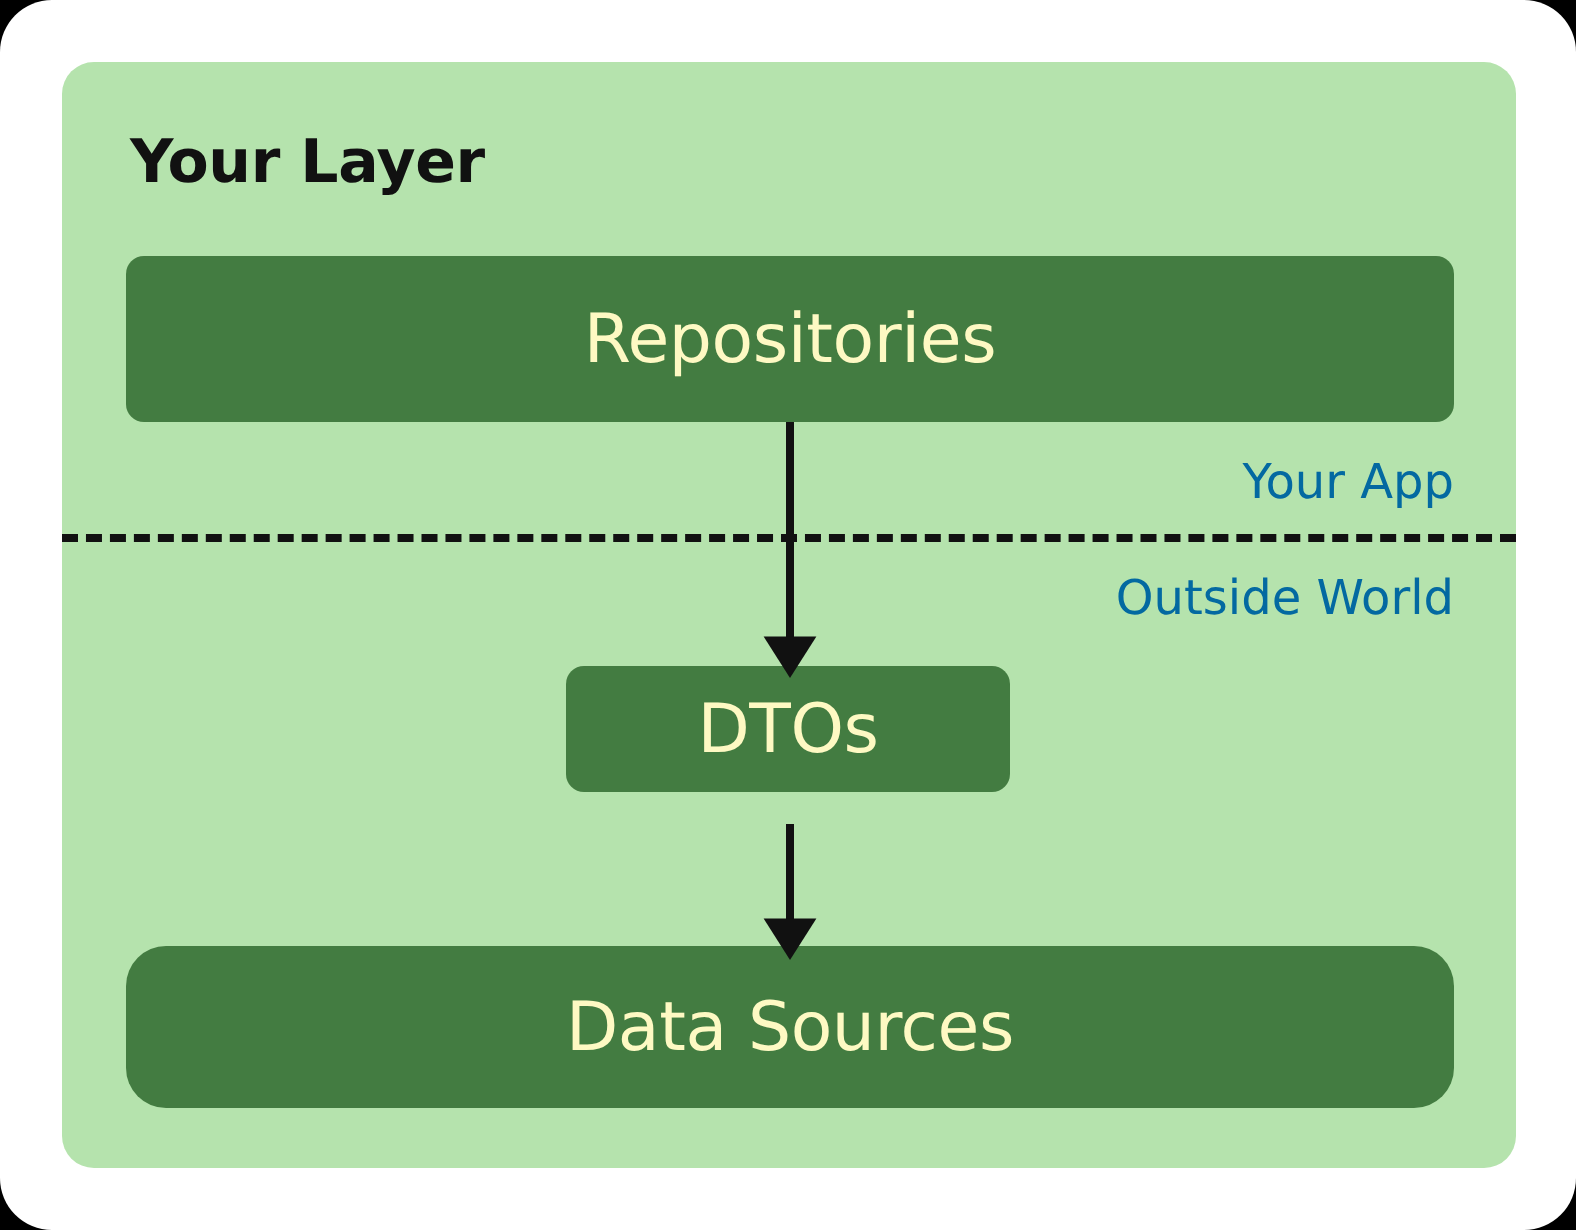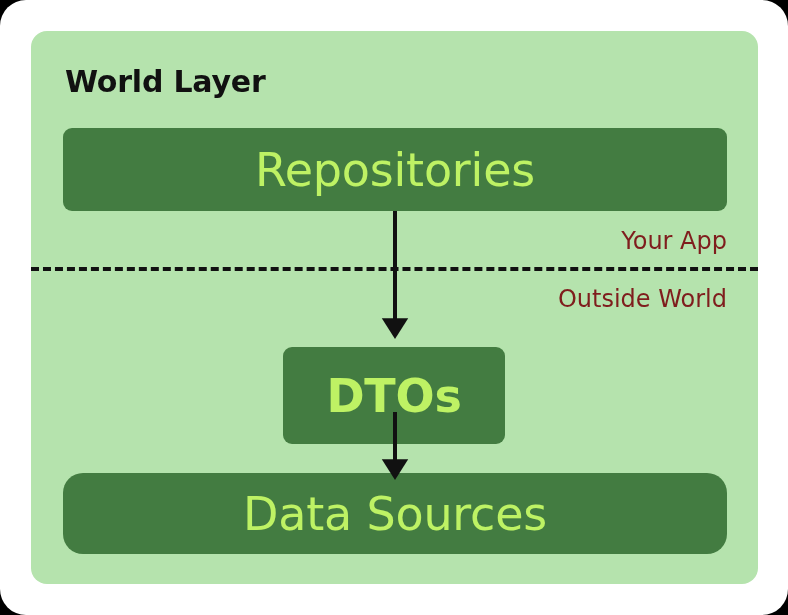--- a/index.html
+++ b/index.html
@@ -48,41 +48,40 @@
   }
 
   
   .node {
     position: absolute;
     background: #437c41;
     border-radius: 9px;
     display: flex;
     align-items: center;
     justify-content: center;
-    color: #bef264;
-    font-size: 46px;
+    color: #fef9c3;
+    font-size: 34px;
     font-weight: 400;
     line-height: 1;
     letter-spacing: -0.2px;
     white-space: nowrap;
   }
 
   #node-repositories {
     left: 32px;
     top: 97px;
     width: 664px;
     height: 83px;
   }
 
   #node-dtos {
     left: 252px;
-    top: 316px;
+    top: 302px;
     width: 222px;
-    height: 97px;
-    font-weight: bold;
+    height: 63px;
   }
 
   #node-datasources {
     left: 32px;
     top: 442px;
     width: 664px;
     height: 81px;
     border-radius: 20px;
   }
 
@@ -93,21 +92,21 @@
     top: 236px;
     width: 727px;
     height: 0px;
     border-top: 4px dashed #111111;
   }
 
   .boundary-label {
     position: absolute;
     right: 31px;
     font-size: 24px;
-    color: #7f1d1d;
+    color: #0369a1;
     line-height: 1;
     white-space: nowrap;
   }
 
   #label-your-app   { top: 198px; }
   #label-outside    { top: 256px; margin-left: 43px; }
 
   
   #arrow-layer {
     position: absolute;
@@ -118,21 +117,21 @@
     pointer-events: none;
   }
 </style>
 </head>
 <body>
 
 <div id="page">
 
   <div id="layer-panel">
 
-    <div id="layer-title">World Layer</div>
+    <div id="layer-title">Your Layer</div>
 
     <div class="node" id="node-repositories">
       <span>Repositories</span>
     </div>
 
     <div class="node" id="node-dtos">
       <span>DTOs</span>
     </div>
 
     <div class="node" id="node-datasources">

